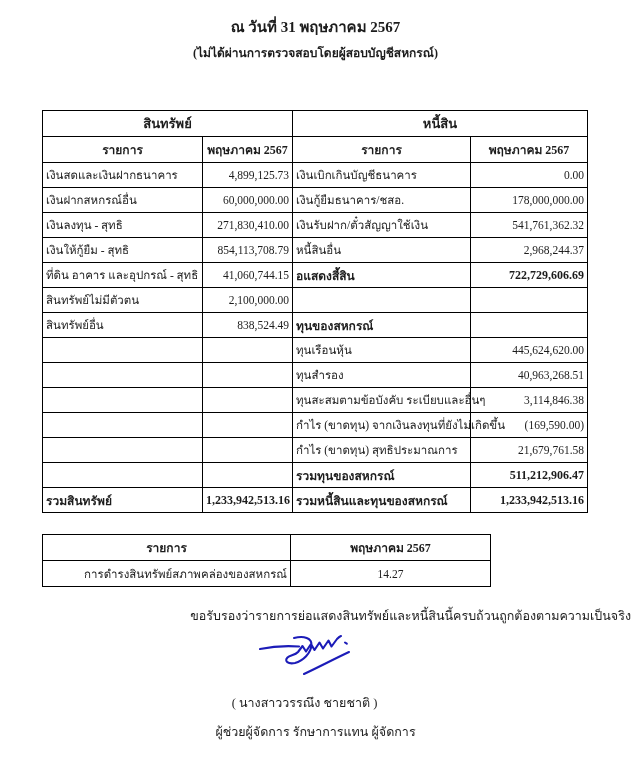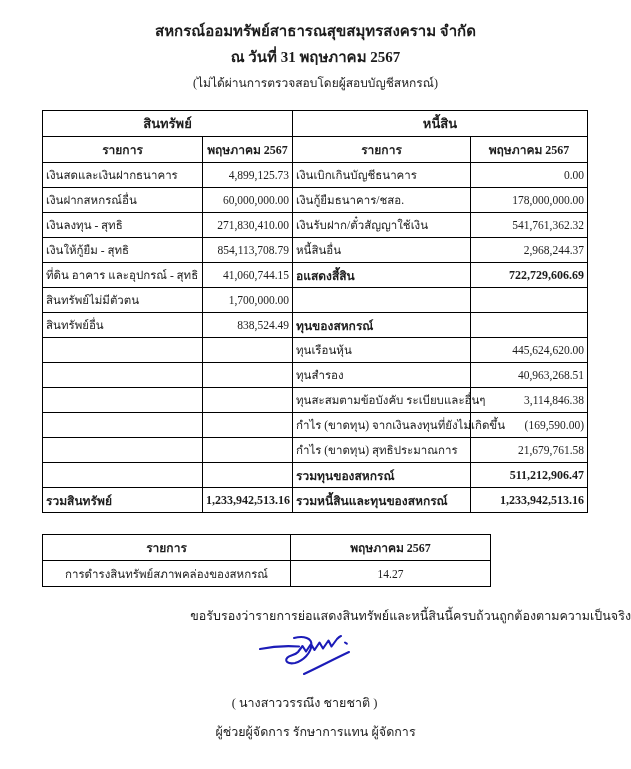--- a/index.html
+++ b/index.html
@@ -9,50 +9,49 @@
     background:#ffffff;
     font-family:"Liberation Serif","DejaVu Sans",serif;
     color:#1c1c1c;
     overflow:hidden;
   }
   
   .report-header{position:absolute;top:14px;left:0;width:631px;text-align:center;}
   .hl1{font-size:15px;font-weight:bold;margin:4px 0 0 0;line-height:26px;}
   .hl2{font-size:14px;font-weight:bold;line-height:26px;}
   .hl3{font-size:15px;font-weight:bold;line-height:27px;}
-  .hl4{font-size:12px;font-weight:normal;line-height:24px;}
+  .hl4{font-size:12px;font-weight:bold;line-height:24px;}
   
   table{border-collapse:collapse;table-layout:fixed;}
   .main-table{position:absolute;top:110px;left:42px;width:545px;font-size:11.5px;border-radius:12px;}
   .main-table td{border:1px solid #000;padding:0 3px;height:24px;vertical-align:middle;white-space:nowrap;}
   .main-table tr.hdr td{height:25px;text-align:center;font-weight:bold;font-size:13px;}
   .main-table tr.colhdr td{height:25px;text-align:center;font-weight:bold;font-size:12px;}
   .c-item{text-align:left;}
   .c-amt{text-align:right;}
   .b{font-weight:bold;font-size:12px;}
   
   .liq-table{position:absolute;top:534px;left:42px;width:448px;font-size:11.5px;}
   .liq-table td{border:1px solid #000;padding:0 3px;height:25px;vertical-align:middle;white-space:nowrap;}
   .liq-table tr.colhdr td{text-align:center;font-weight:bold;font-size:12px;}
-  .liq-item{text-align:center;}
+  .liq-item{text-align:right;}
   .liq-val{text-align:center;}
   
   .cert-line{position:absolute;top:606px;left:0;width:631px;text-align:right;font-size:12.5px;}
   .sig-wrap{position:absolute;top:630px;left:233px;width:165px;height:62px;}
   .signer-name{position:absolute;top:693px;left:0;width:609px;text-align:center;font-size:12.5px;}
   .signer-title{position:absolute;top:722px;left:0;width:631px;text-align:center;font-size:12.5px;}
   .report-date{position:absolute;top:780px;left:0;width:631px;text-align:center;font-size:12px;}
 </style>
 </head>
 <body>
 
 <div class="page">
 
   <div class="report-header">
-    <div class="hl1">สหกรณ์ออมทรัพย์สาธารณสุขสมุทรสงคราม จำกัด</div>
     <div class="hl3">ณ วันที่  31 พฤษภาคม 2567</div>
     <div class="hl4">(ไม่ได้ผ่านการตรวจสอบโดยผู้สอบบัญชีสหกรณ์)</div>
   </div>
 
   <table class="main-table">
     <colgroup>
         <col style="width:160px">
         <col style="width:90px">
         <col style="width:178px">
         <col style="width:117px">
@@ -93,21 +92,21 @@
       <td class="c-amt">2,968,244.37</td>
     </tr>
     <tr>
       <td class="c-item">ที่ดิน อาคาร และอุปกรณ์ - สุทธิ</td>
       <td class="c-amt">41,060,744.15</td>
       <td class="c-item b">อแสดงสี้สิน</td>
       <td class="c-amt b">722,729,606.69</td>
     </tr>
     <tr>
       <td class="c-item">สินทรัพย์ไม่มีตัวตน</td>
-      <td class="c-amt">1,700,000.00</td>
+      <td class="c-amt">2,100,000.00</td>
       <td class="c-item"></td>
       <td class="c-amt"></td>
     </tr>
     <tr>
       <td class="c-item">สินทรัพย์อื่น</td>
       <td class="c-amt">838,524.49</td>
       <td class="c-item b">ทุนของสหกรณ์</td>
       <td class="c-amt"></td>
     </tr>
     <tr>

